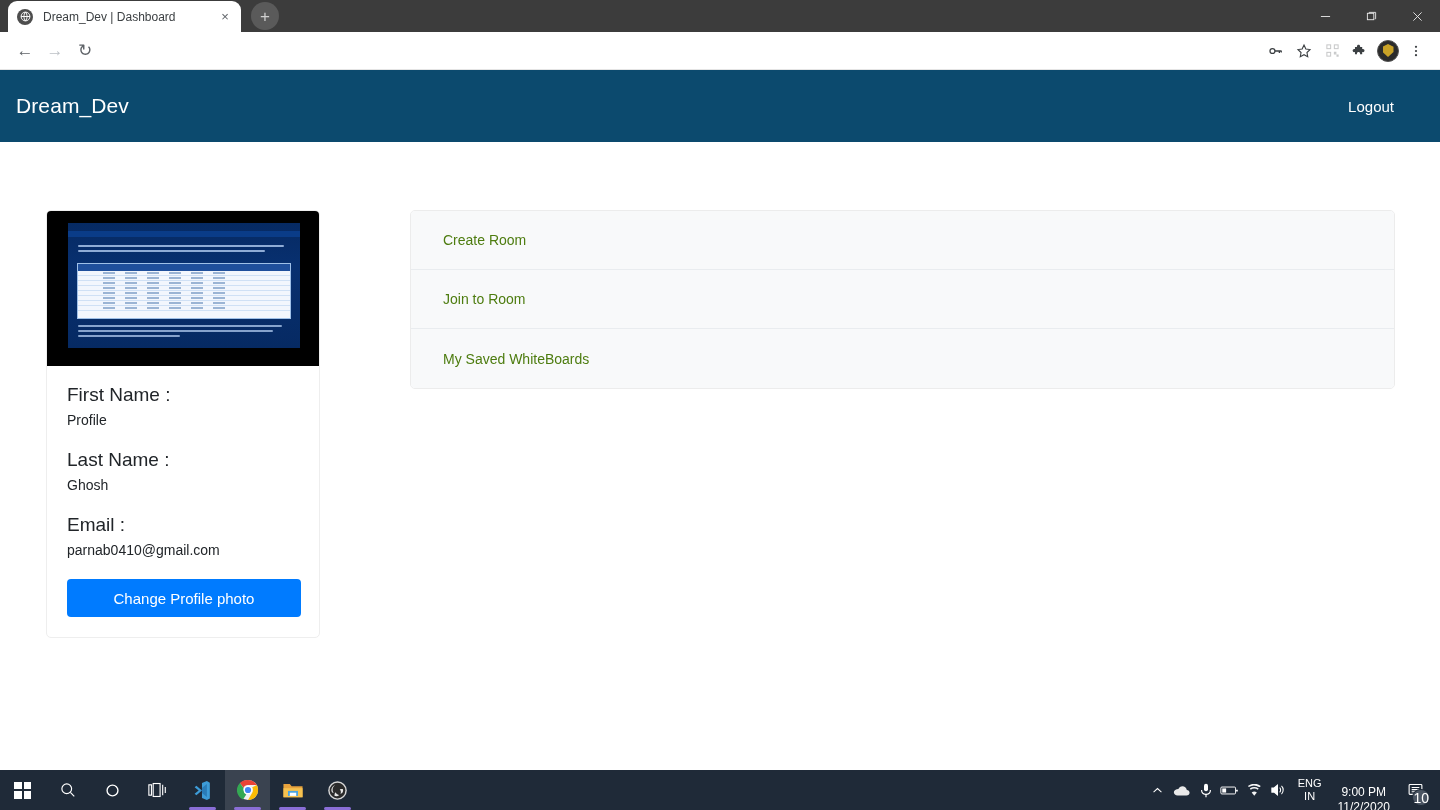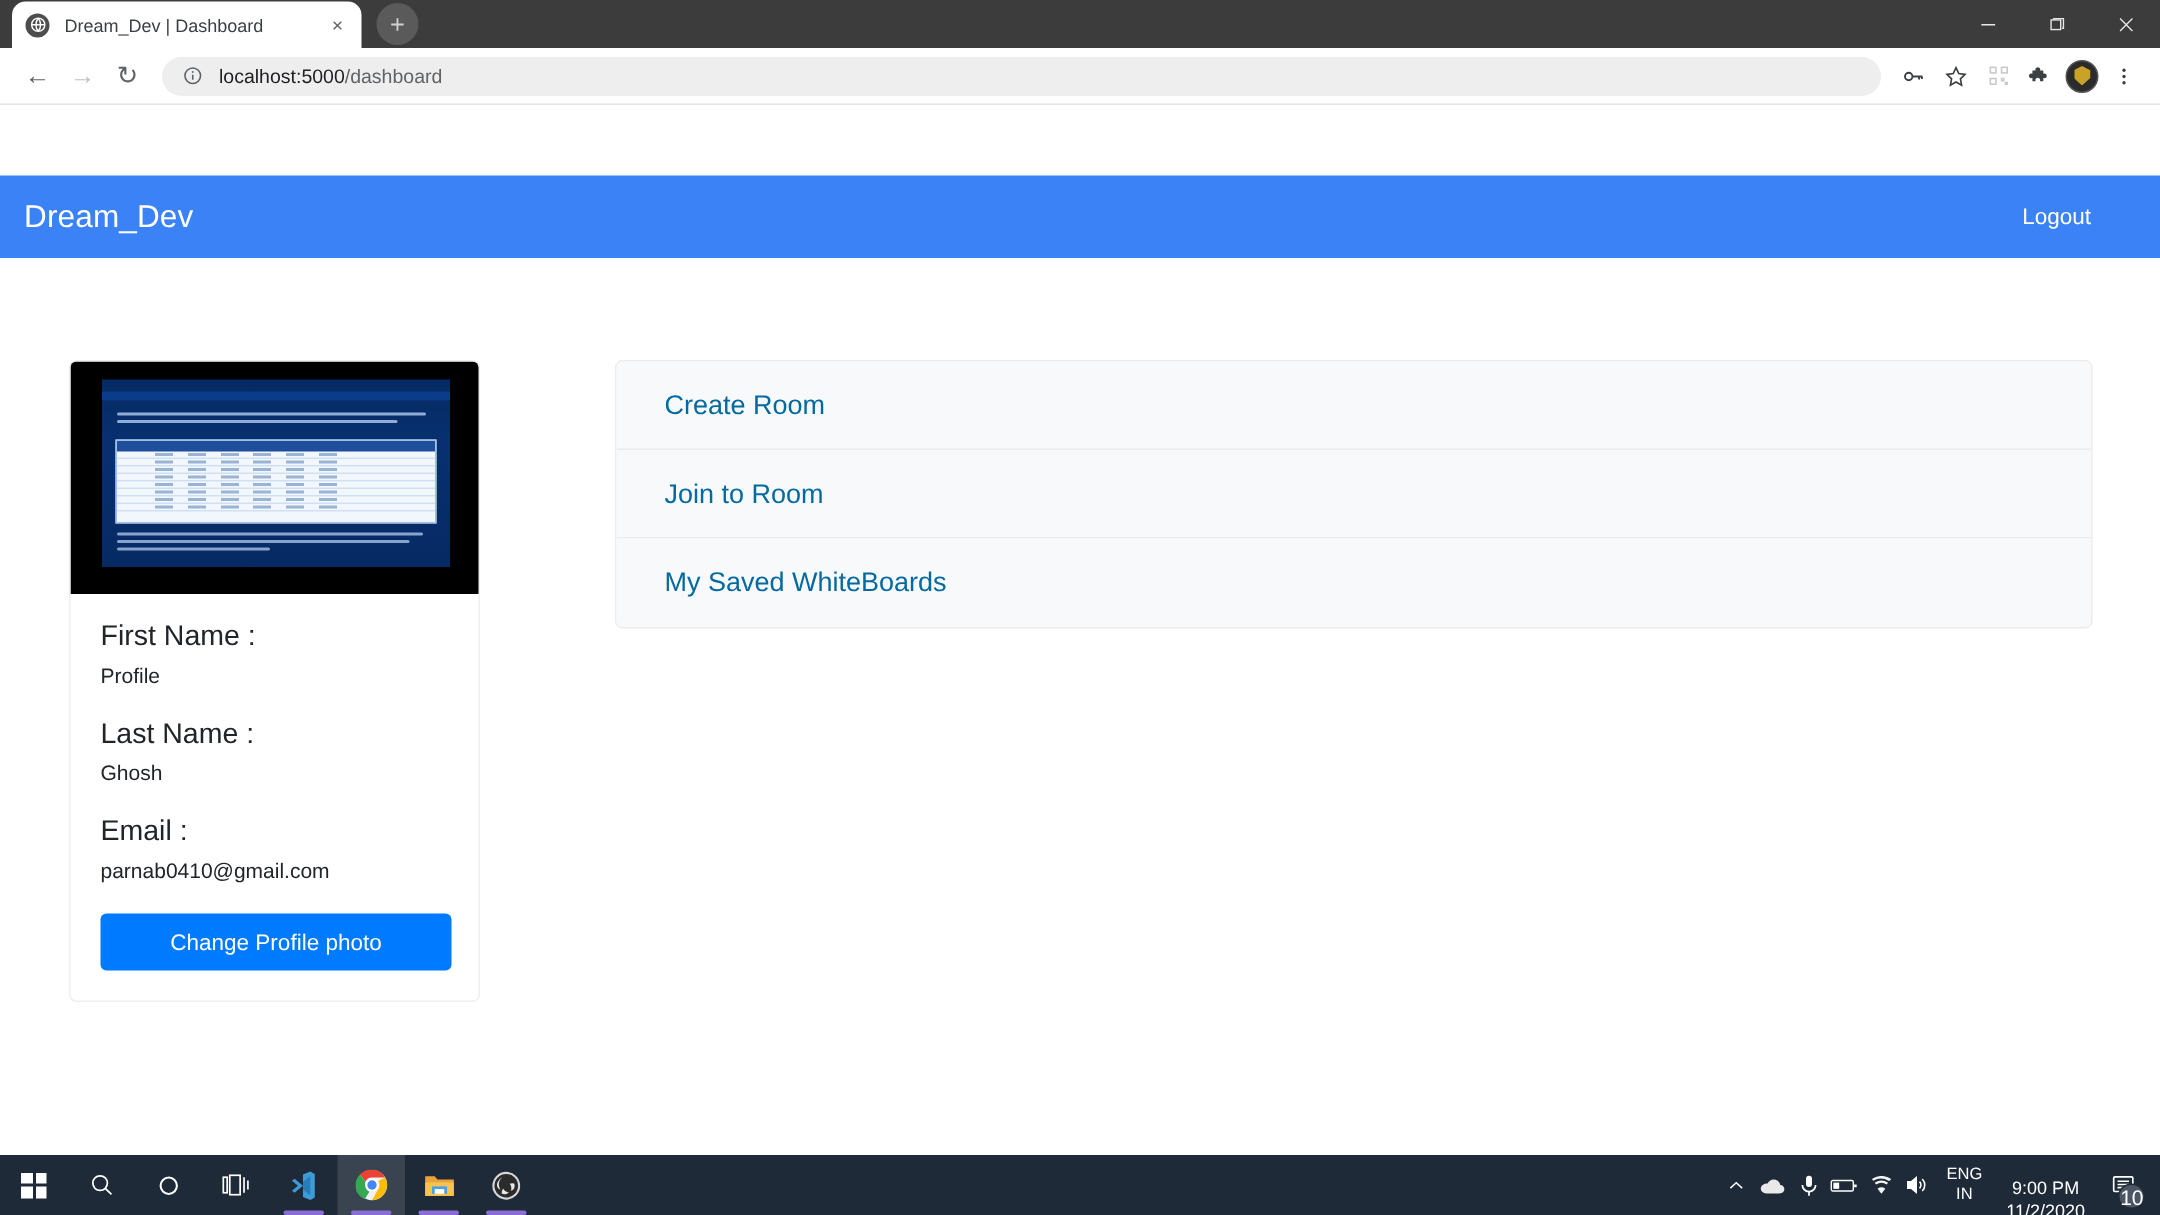--- a/index.html
+++ b/index.html
@@ -91,24 +91,23 @@
   }
   .avatar-icon .shield {
     width: 11px; height: 13px; background: #c9a227;
     clip-path: polygon(50% 0%, 100% 22%, 100% 62%, 50% 100%, 0% 62%, 0% 22%);
   }
 
   
   .viewport { height: 700px; background: #ffffff; overflow: hidden; }
 
   .navbar {
-    height: 55px; background: #3b82f6;
+    height: 72px; background: #0c4a6e;
     display: flex; align-items: center;
     padding: 0 46px 0 16px;
-    margin-top: 47px;
   }
   .brand { color: #ffffff; font-size: 21px; letter-spacing: .1px; }
   .logout {
     margin-left: auto; color: #ffffff; font-size: 15px;
     text-decoration: none;
   }
 
   .content {
     display: flex; padding: 68px 46px 0 46px; gap: 90px;
     align-items: flex-start;
@@ -170,21 +169,21 @@
     overflow: hidden; flex: none;
   }
   .list-item {
     height: 59px; background: #f8f9fa;
     display: flex; align-items: center;
     padding-left: 32px;
     border-bottom: 1px solid #e9ecef;
   }
   .list-item:last-child { border-bottom: none; }
   .list-link {
-    color: #0369a1; font-size: 18px; text-decoration: none;
+    color: #4d7c0f; font-size: 14px; text-decoration: none;
   }
 
   
   .taskbar {
     height: 40px; background: #1f2a38;
     display: flex; align-items: center; position: relative;
   }
   .tb-left { display: flex; align-items: center; }
   .tbitem {
     width: 45px; height: 40px; position: relative;
@@ -269,30 +268,20 @@
           </svg>
       </div>
     </div>
   </div>
 
   <div class="toolbar">
     <div class="navbtn">←</div>
     <div class="navbtn disabled">→</div>
     <div class="navbtn">↻</div>
 
-    <div class="omnibox">
-      <span class="omnibox-icon">
-        <svg width="13" height="13" viewBox="0 0 16 16" fill="none" stroke="#5f6368" stroke-width="1.3">
-          <circle cx="8" cy="8" r="6.4"></circle>
-            <path d="M8 7.2v4"></path>
-            <circle cx="8" cy="4.9" r=".75" fill="#5f6368" stroke="none"></circle>
-        </svg>
-      </span>
-      <span class="omnibox-text"><b>localhost:5000</b><span>/dashboard</span></span>
-    </div>
 
     <div class="omni-actions">
       <div class="tb-icon">
         <svg width="16" height="16" viewBox="0 0 20 20" fill="none" stroke="#3c4043" stroke-width="1.6">
           <circle cx="5.6" cy="10" r="3.1"></circle>
             <path d="M8.7 10H17M14.2 10v2.6M16.6 10v2"></path>
         </svg>
       </div>
       <div class="tb-icon">
         <svg width="16" height="16" viewBox="0 0 20 20" fill="none" stroke="#3c4043" stroke-width="1.4">

